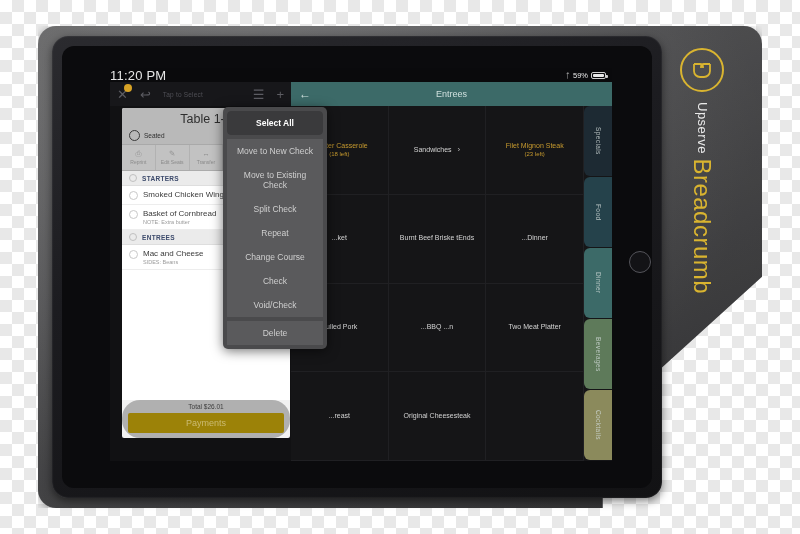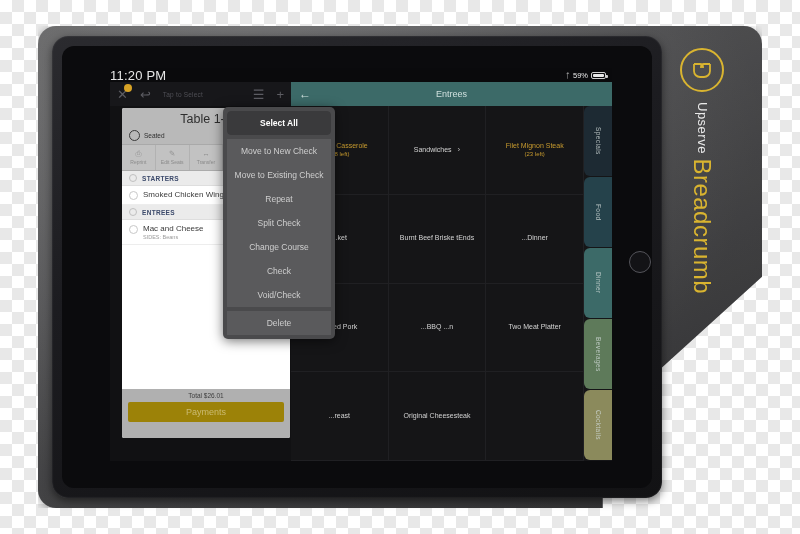--- a/index.html
+++ b/index.html
@@ -144,21 +144,21 @@
     border-bottom:1px solid #ededed; padding:4px 7px 4px;
     display:flex; align-items:flex-start; gap:5px;
   }
   .item-row .chk{ width:9px;height:9px;border-radius:50%;border:1.2px solid #c8c8c8; margin-top:1px; flex:none;}
   .item-main{ flex:1;}
   .item-name{ font-size:8px; color:#3a3a3a;}
   .item-note{ font-size:5.5px; color:#9a9a9a; margin-top:1px;}
   .item-seat{ font-size:5px; color:#9aa0ad; display:flex; align-items:center; gap:2px; white-space:nowrap; margin-top:1px;}
   .seat-ico{ font-size:6px; color:#8f96a6;}
 
-  #check-footer{ background:#b0b0b0; padding:3px 6px 16px;}
+  #check-footer{ background:#b0b0b0; padding:3px 6px 5px;border-radius:18px;}
   #total-line{ text-align:center; font-size:6.5px; color:#3d3d3d; margin-bottom:3px;}
   #payments-btn{
     background:#9c8208; border-radius:2px; text-align:center; padding:5px 0;
     color:#cbbb72; font-size:9px;
   }
 
   
   #menu-area{
     position:absolute; left:181px; top:14px; width:321px; bottom:0;
     background:#151517;
@@ -201,21 +201,21 @@
   }
   .cat-tab span{
     writing-mode: vertical-rl;
     font-size:6.5px; letter-spacing:.4px;
     color:#cfd8d6;
     opacity:.85;
   }
 
   
   #action-sheet{
-    position:absolute; left:113px; top:39px; width:112px;
+    position:absolute; left:113px; top:39px; width:104px;
     background:#4a4a4c; border-radius:5px;
     padding:4px;
     display:flex; flex-direction:column; gap:4px;
     box-shadow:0 2px 12px rgba(0,0,0,.55);
   }
   .sheet-group{ background:#5a5a5c; border-radius:0; overflow:hidden;}
   .sheet-item{
     text-align:center; padding:7px 4px; font-size:8.5px; color:#cfcfcf;
   }
   .sheet-item.primary{ background:#3a3a3c; color:#ffffff; font-weight:bold; border-radius:4px;}
@@ -337,20 +337,31 @@
       <div class="item-row">
         <i class="chk"></i>
         <div class="item-main">
           <div class="item-name">Smoked Chicken Wings</div>
         </div>
         <div class="item-seat">
           <span class="seat-ico">👤</span>
           <span>TABLE</span>
         </div>
       </div>
+      <div class="item-row">
+        <i class="chk"></i>
+        <div class="item-main">
+          <div class="item-name">Basket of Cornbread</div>
+          <div class="item-note">NOTE: Extra butter</div>
+        </div>
+        <div class="item-seat">
+          <span class="seat-ico">👤</span>
+          <span>TABLE</span>
+        </div>
+      </div>
 
       <div class="group-hdr">
         <i class="chk"></i>
         <span class="lbl">ENTREES</span>
       </div>
       <div class="item-row">
         <i class="chk"></i>
         <div class="item-main">
           <div class="item-name">Mac and Cheese</div>
           <div class="item-note">SIDES: Beans</div>
@@ -436,22 +447,22 @@
     </div>
   </div>
 
   <div id="action-sheet">
     <div id="sheet-select">
       <div class="sheet-item primary">Select All</div>
     </div>
     <div class="sheet-group">
       <div class="sheet-item">Move to New Check</div>
       <div class="sheet-item">Move to Existing Check</div>
+      <div class="sheet-item">Split Check</div>
       <div class="sheet-item">Repeat</div>
-      <div class="sheet-item">Split Check</div>
       <div class="sheet-item">Change Course</div>
       <div class="sheet-item">Check</div>
       <div class="sheet-item">Void/Check</div>
     </div>
     <div class="sheet-group">
       <div class="sheet-item">Delete</div>
     </div>
   </div>
 
 </div>

